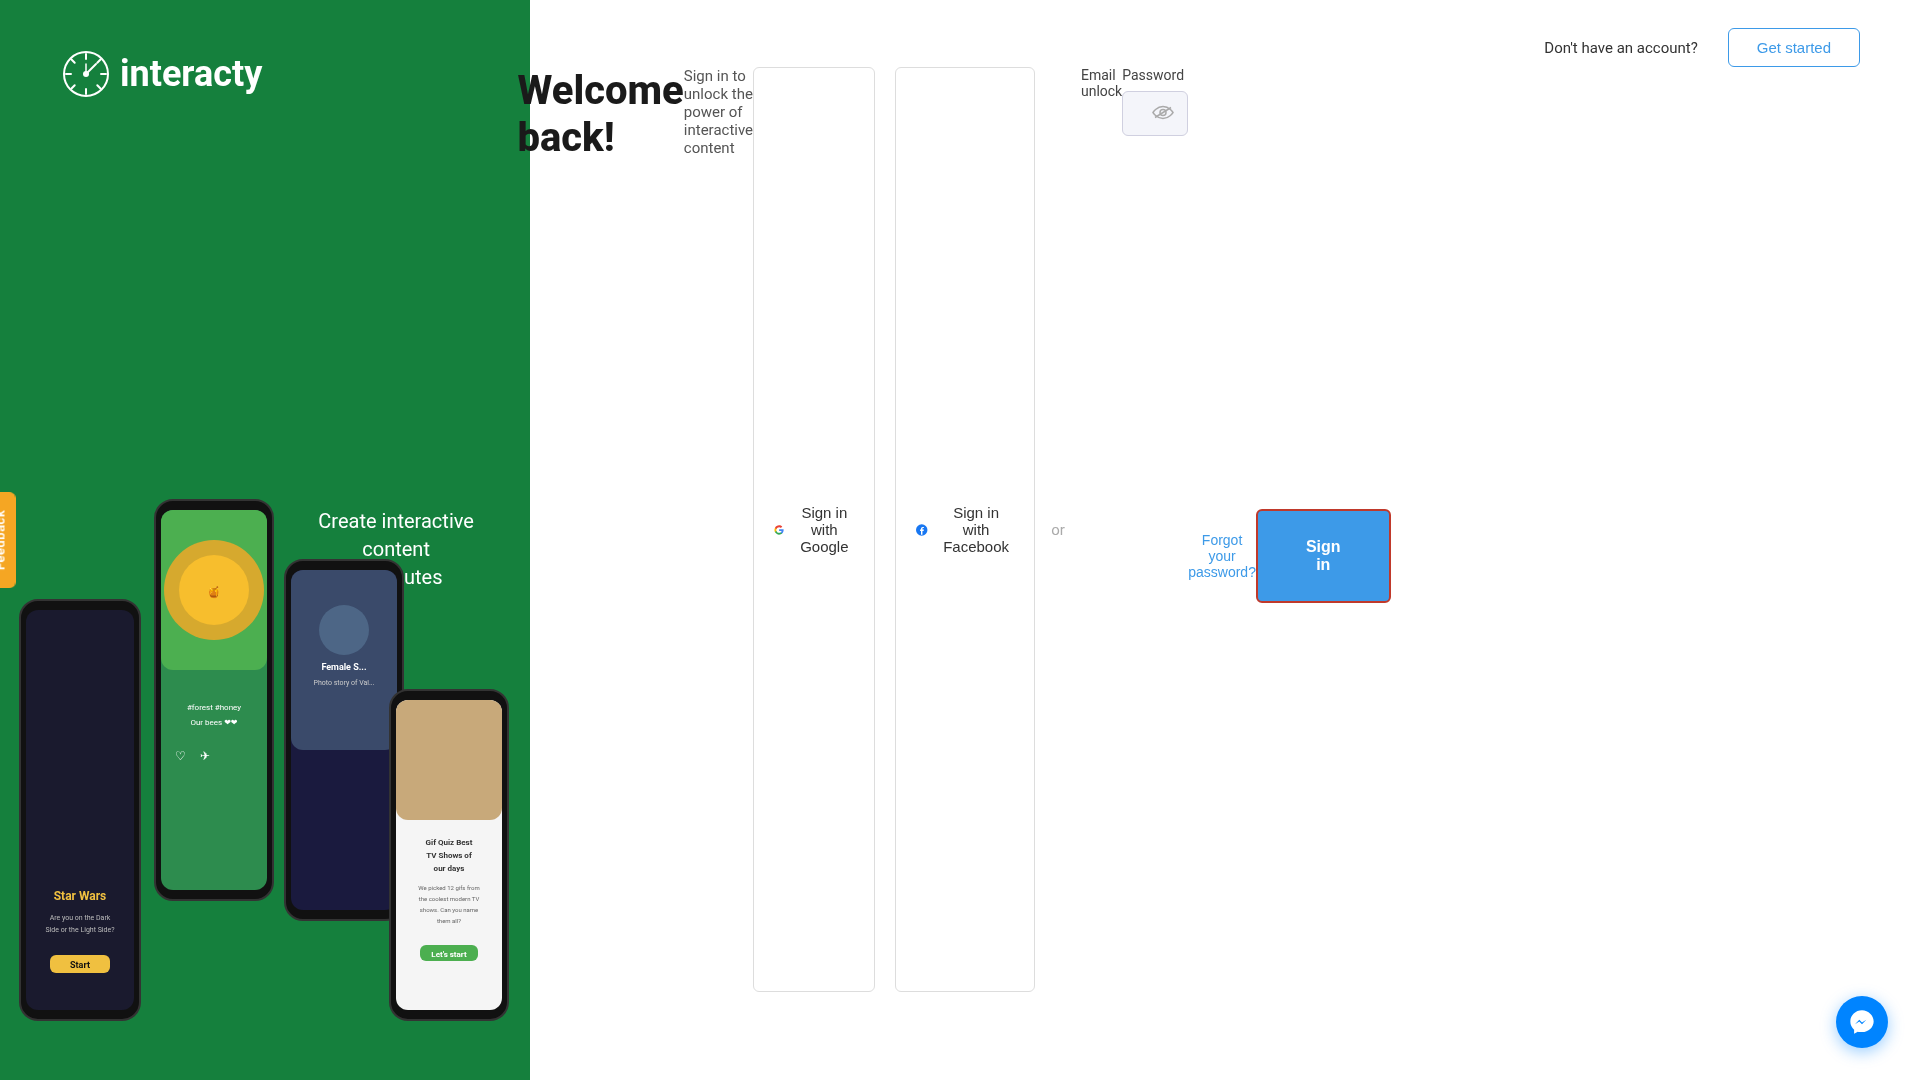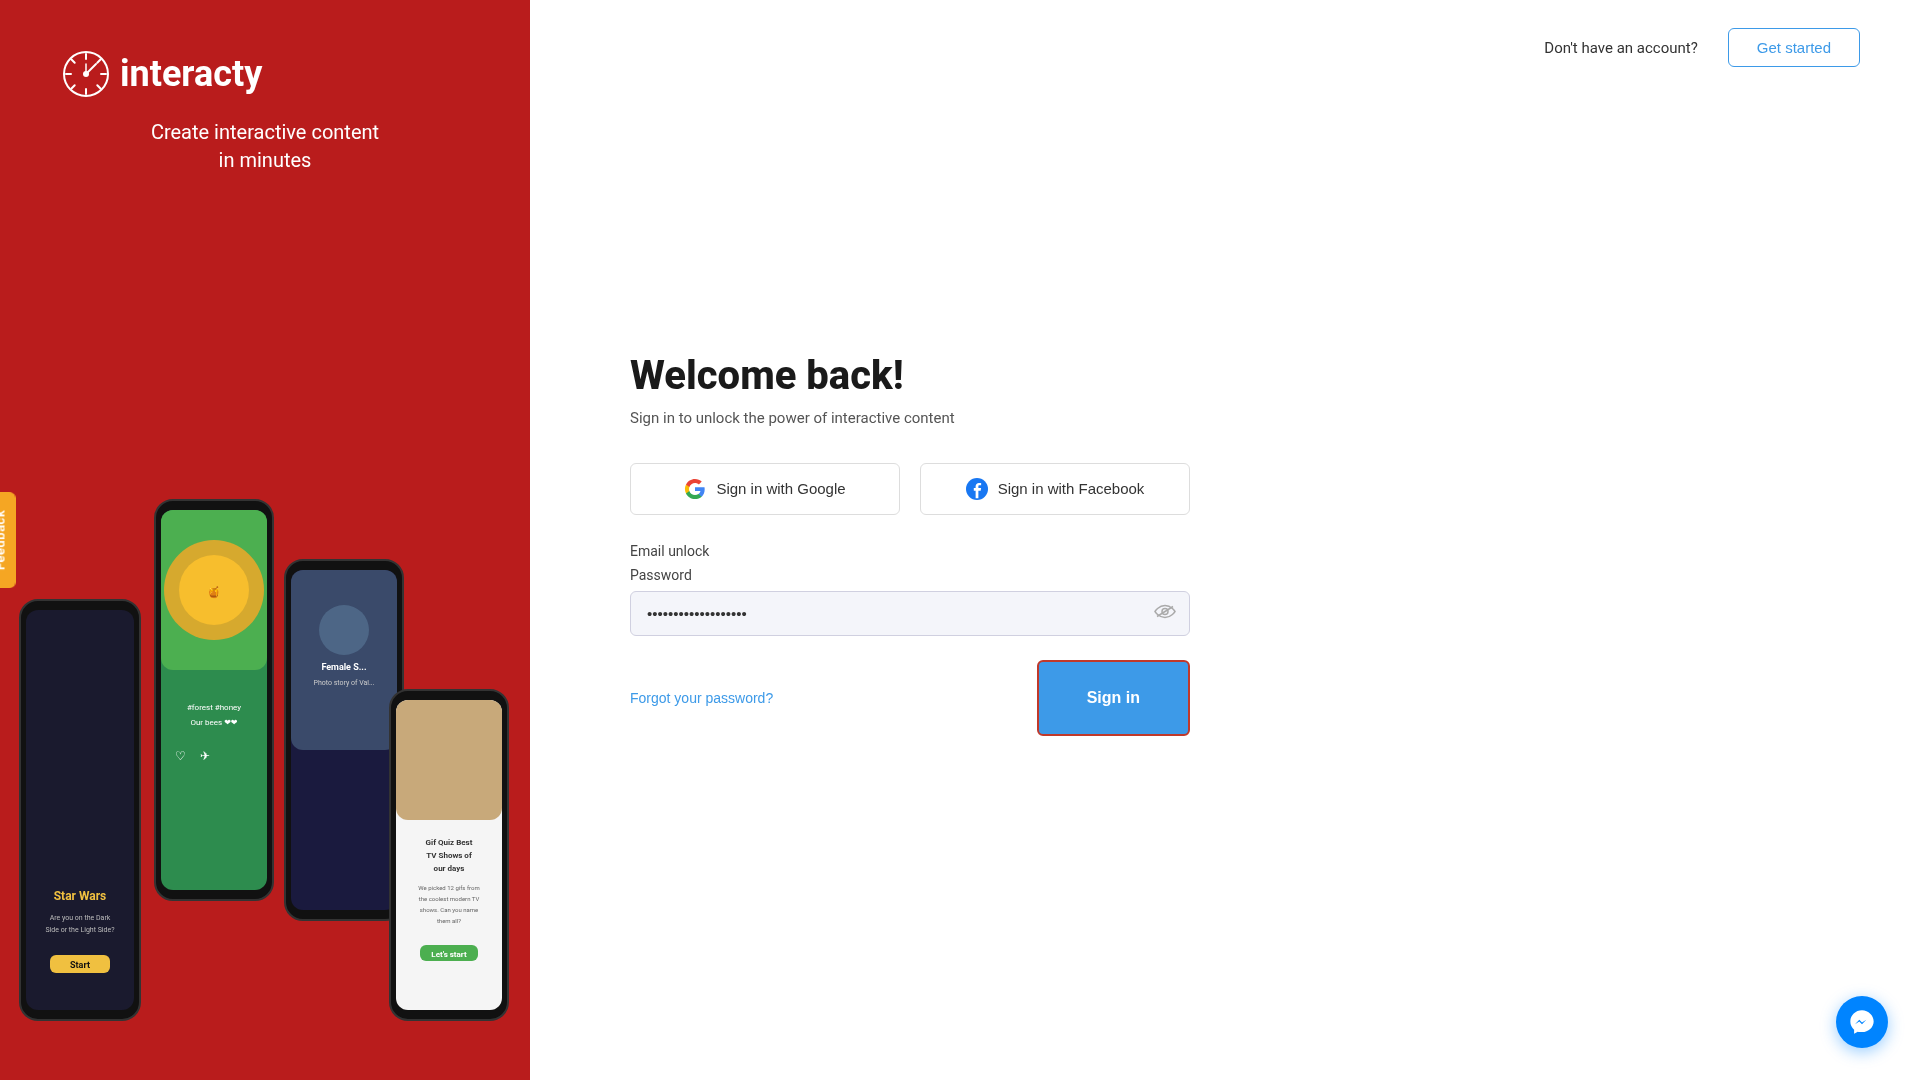--- a/index.html
+++ b/index.html
@@ -2,24 +2,24 @@
 <html><head>
   <meta charset="utf-8">
   <style>
     * { box-sizing: border-box; margin: 0; padding: 0; }
     body { font-family: -apple-system, BlinkMacSystemFont, 'Segoe UI', Roboto, Arial, sans-serif; width: 1920px; height: 1080px; display: flex; overflow: hidden; }
 
     
     .left-panel {
       width: 530px;
       min-width: 530px;
-      background: #b91c1c;
+      background: #15803d;
       position: relative;
       display: flex;
-      flex-direction: column;
+      flex-direction: row;
       align-items: center;
       overflow: hidden;
     }
     .left-panel-logo {
       margin-top: 48px;
       display: flex;
       align-items: center;
       gap: 8px;
       padding-left: 60px;
       align-self: flex-start;
@@ -89,24 +89,24 @@
       font-size: 15px;
       padding: 10px 28px;
       border-radius: 6px;
       cursor: pointer;
       font-weight: 500;
     }
 
     .sign-in-form-container {
       flex: 1;
       display: flex;
-      flex-direction: column;
       justify-content: center;
       padding: 0 200px 60px 100px;
       max-width: 860px;
+      margin-left: 44px;
     }
     .welcome-title {
       font-size: 40px;
       font-weight: 800;
       color: #1a1a1a;
       margin-bottom: 10px;
     }
     .welcome-subtitle {
       font-size: 15px;
       color: #555;
@@ -356,20 +356,25 @@
       <button class="social-btn">
 
         <svg class="facebook-icon" viewBox="0 0 24 24">
           <circle cx="12" cy="12" r="12" fill="#1877F2"></circle>
           <path d="M16.5 8H14.5C13.95 8 13.5 8.45 13.5 9V11H16.5L16 14H13.5V22H10.5V14H8.5V11H10.5V9C10.5 7.07 12.07 5.5 14 5.5H16.5V8Z" fill="white"></path>
         </svg>
         <span>Sign in with Facebook</span>
       </button>
     </div>
 
+    <div class="divider">
+      <div class="divider-line"></div>
+      <span>or</span>
+      <div class="divider-line"></div>
+    </div>
 
     <div>
       <label class="field-label">Email unlock</label>
     </div>
 
     <div>
       <label class="field-label">Password</label>
       <div class="password-wrapper">
         <input class="text-input" type="password" value="passwordvalue123456" style="">
         <span class="eye-icon">

